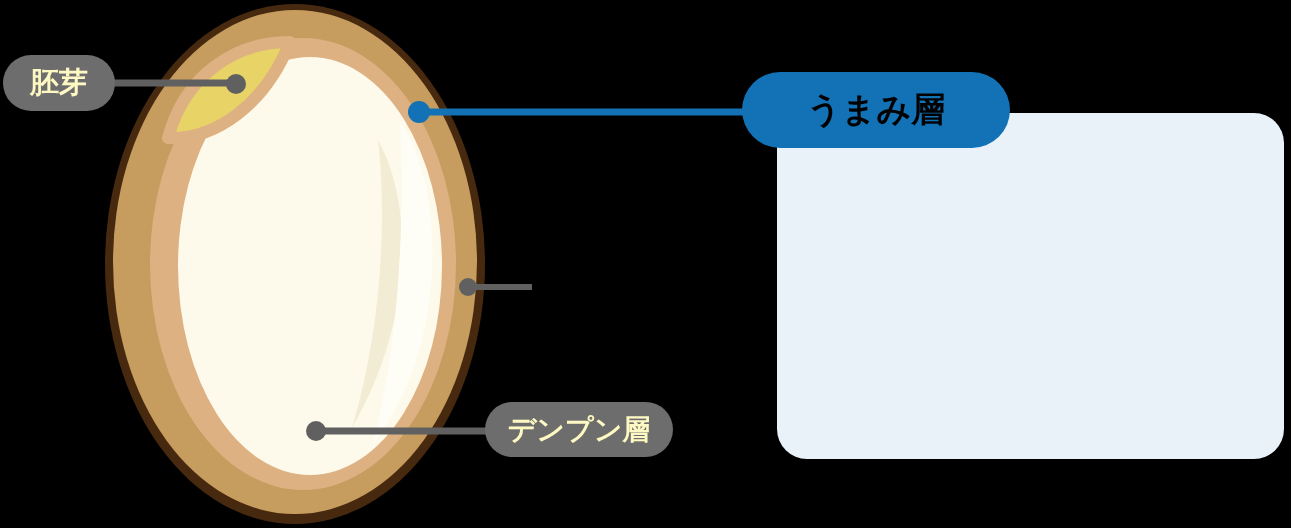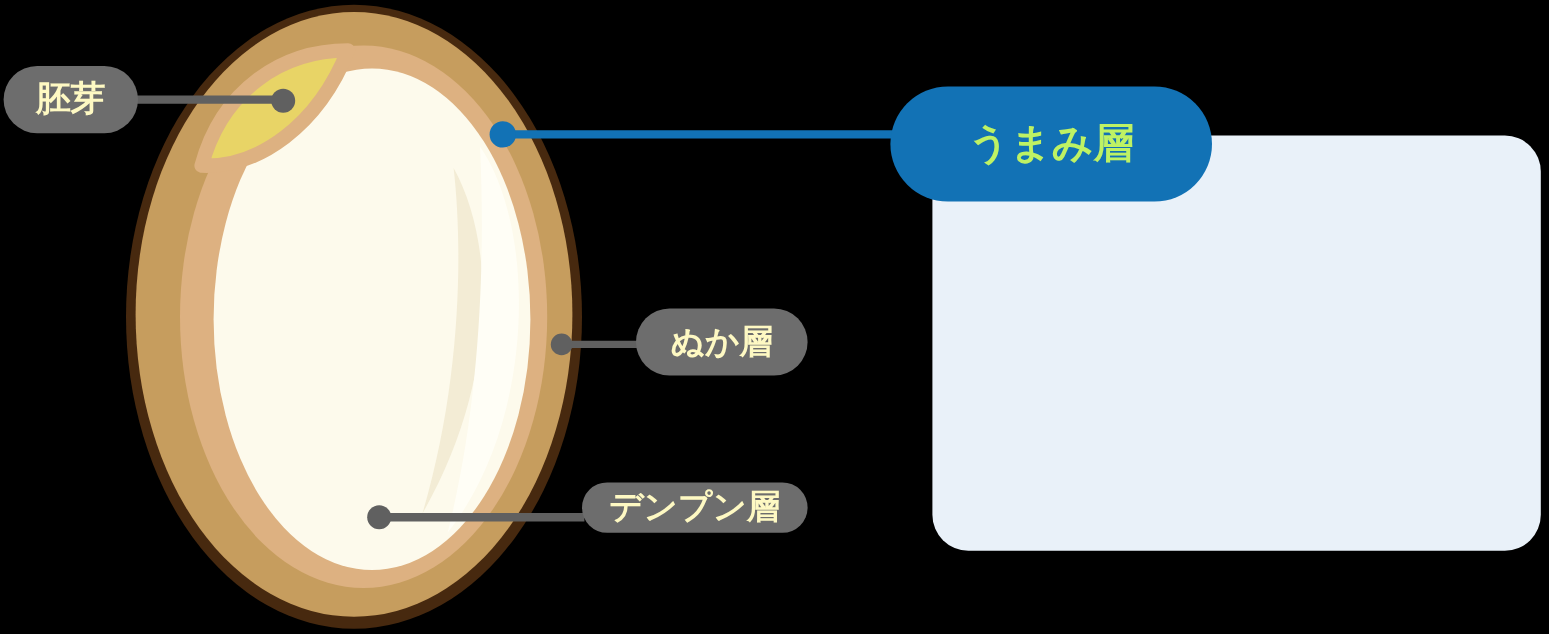--- a/index.html
+++ b/index.html
@@ -18,34 +18,34 @@
     align-items: center;
     justify-content: center;
     background: #6d6d6d;
     color: #fef9c3;
     font-weight: bold;
     border-radius: 999px;
     white-space: nowrap;
   }
   .pill-germ   { left: 3px;   top: 55px;  width: 112px; height: 56px; font-size: 29px; }
   .pill-bran   { left: 530px; top: 257px; width: 143px; height: 56px; font-size: 28px; }
-  .pill-starch { left: 485px; top: 402px; width: 188px; height: 42px; font-size: 28px; }
+  .pill-starch { left: 485px; top: 402px; width: 188px; height: 55px; font-size: 28px; }
   .callout-panel {
     position: absolute;
     left: 777px; top: 113px;
     width: 507px; height: 346px;
     background: #e9f1f9;
     border-radius: 30px;
   }
   .callout-title {
     position: absolute;
     left: 742px; top: 72px;
-    width: 268px; height: 96px;
+    width: 268px; height: 76px;
     background: #1272b5;
-    color: #bef264;
+    color: #000000;
     font-weight: bold;
     font-size: 34px;
     border-radius: 999px;
     display: flex;
     align-items: center;
     justify-content: center;
     white-space: nowrap;
   }
 </style>
 </head>
@@ -71,23 +71,20 @@
     <circle cx="468" cy="287" r="9" fill="#606060"></circle>
     <line x1="316" y1="431" x2="487" y2="431" stroke="#606060" stroke-width="7"></line>
     <circle cx="316" cy="431" r="10" fill="#606060"></circle>
     <line x1="419" y1="112" x2="744" y2="112" stroke="#1272b5" stroke-width="7"></line>
     <circle cx="419" cy="112" r="11" fill="#1272b5"></circle>
   </svg>
 
   <div class="pill pill-germ">
     <span>胚芽</span>
   </div>
-  <div class="pill pill-bran">
-    <span>ぬか層</span>
-  </div>
   <div class="pill pill-starch">
     <span>デンプン層</span>
   </div>
 
   <div class="callout-panel">
     
   </div>
   <div class="callout-title">
     <span>うまみ層</span>
   </div>

